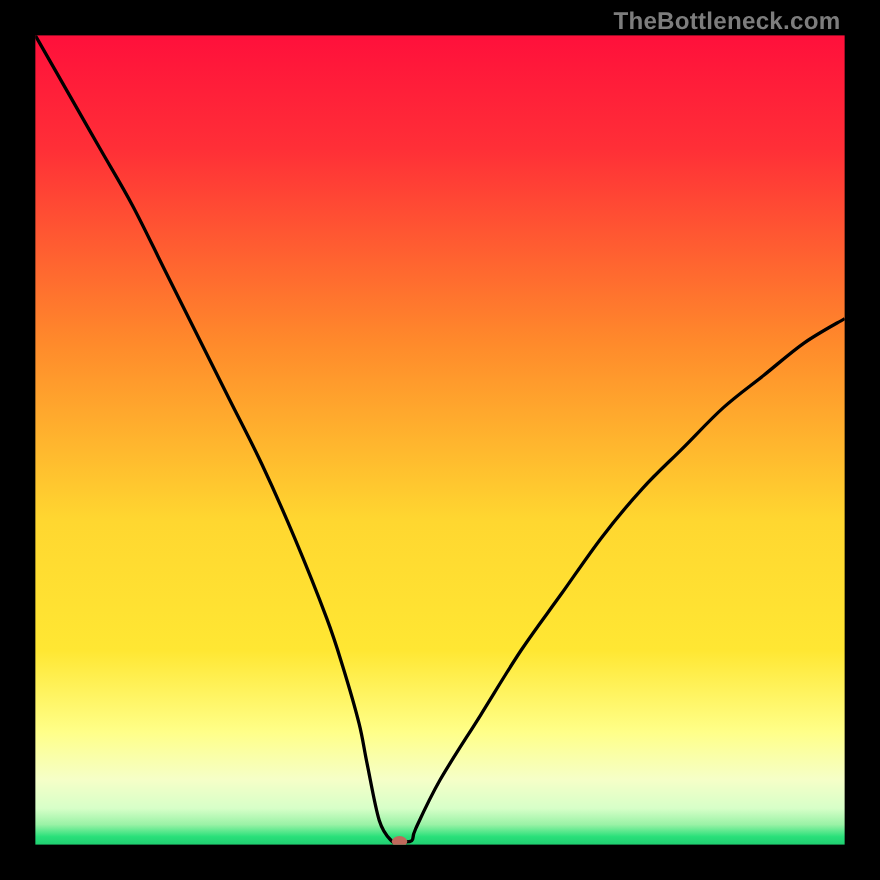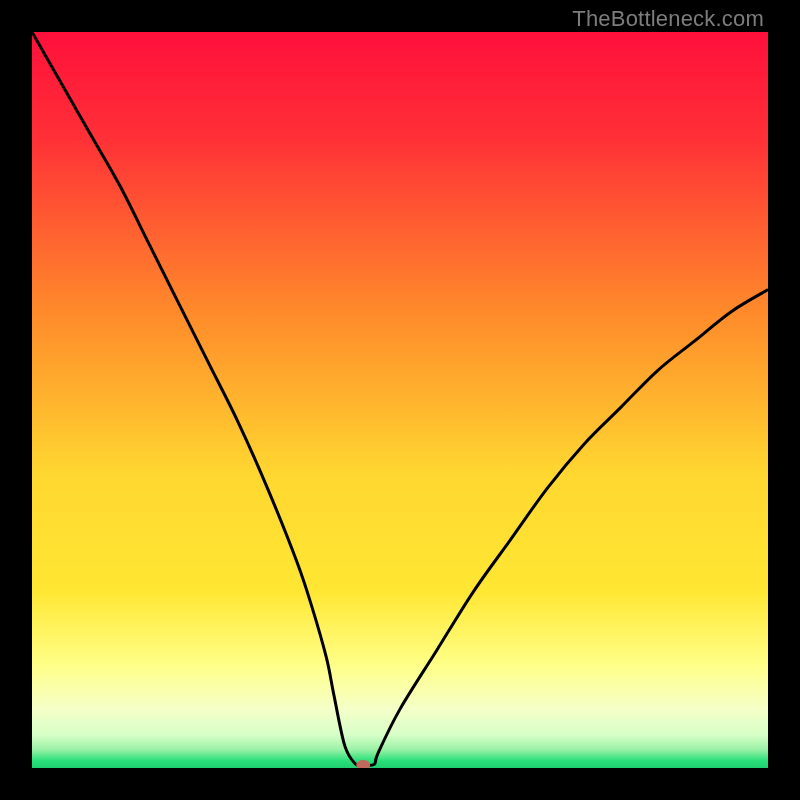--- a/index.html
+++ b/index.html
@@ -31,21 +31,21 @@
   .curve-svg {
     position: absolute;
     inset: 0;
   }
   .watermark {
     position: absolute;
     top: 6px;
     right: 36px;
     color: #7d7d7d;
     font-size: 22px;
-    font-weight: 400;
+    font-weight: 700;
     letter-spacing: 0.2px;
   }
 </style>
 </head>
 <body>
 
 <div class="frame">
 
   <div class="plot-area">
     <svg class="gradient-bg" viewBox="0 0 736 736" preserveAspectRatio="none">

